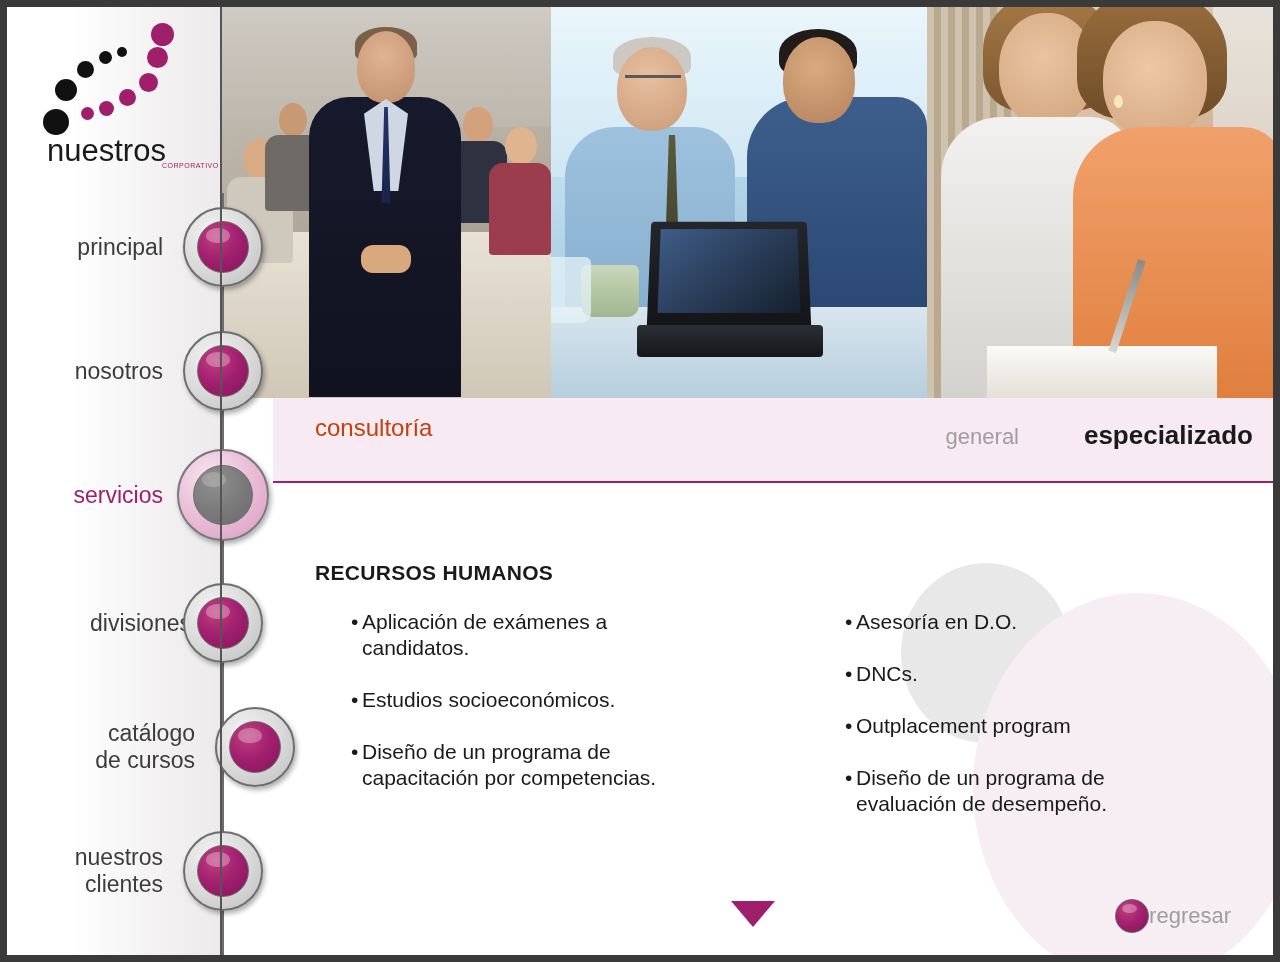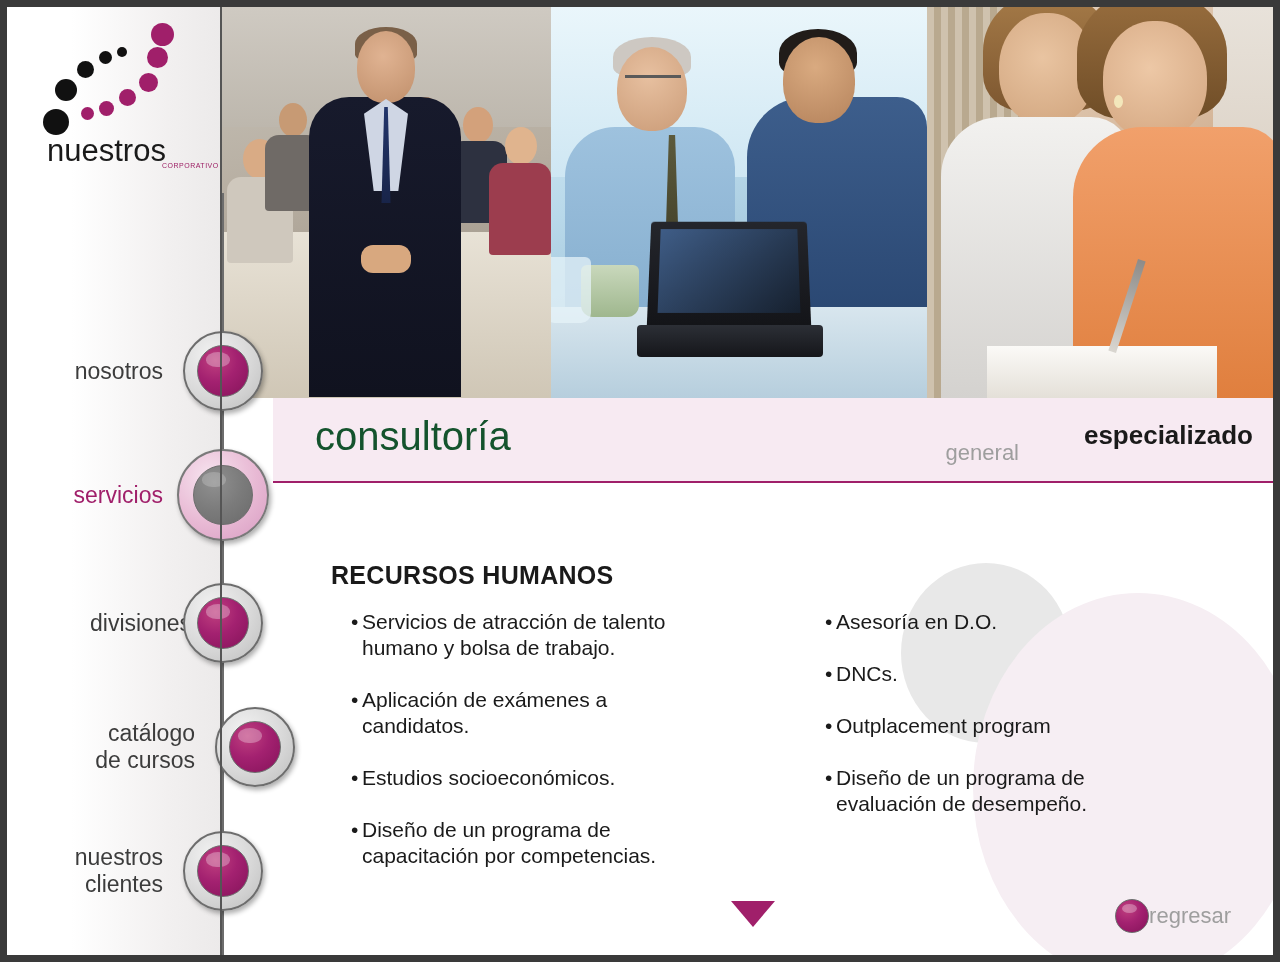--- a/index.html
+++ b/index.html
@@ -358,31 +358,30 @@
     width: 1000px;
     height: 85px;
     background: #f7eaf2;
     border-bottom: 2px solid #a01f6a;
     box-sizing: border-box;
   }
   #section-title {
     position: absolute;
     left: 42px;
     top: 16px;
-    font-size: 40px;
-    color: #14532d;
+    font-size: 24px;
+    color: #c2410c;
   }
   #tab-general {
     position: absolute;
     right: 254px;
     top: 26px;
     font-size: 22px;
     color: #9e9e9e;
     cursor: pointer;
-    margin-top: 16px;
   }
   #tab-especializado {
     position: absolute;
     right: 20px;
     top: 22px;
     font-size: 26px;
     font-weight: bold;
     color: #1a1a1a;
     cursor: pointer;
   }
@@ -407,33 +406,32 @@
   }
   #blob-pink {
     left: 700px; top: 110px; width: 330px; height: 390px;
     background: #f6eef3;
   }
 
   #content-heading {
     position: absolute;
     left: 42px;
     top: 78px;
-    font-size: 25px;
+    font-size: 21px;
     font-weight: bold;
     color: #1a1a1a;
     letter-spacing: 0.3px;
-    margin-left: 16px;
   }
 
   .bullet-col {
     position: absolute;
     top: 126px;
   }
   #col-left { left: 78px; width: 430px; }
-  #col-right { left: 552px; width: 380px; }
+  #col-right { left: 572px; width: 380px; }
 
   .bullet {
     position: relative;
     font-size: 21px;
     color: #1a1a1a;
     line-height: 26px;
     margin-bottom: 26px;
     padding-left: 11px;
     white-space: pre-line;
   }
@@ -504,20 +502,26 @@
       <span class="logo-dot" style="left:38px; top:82px; width:13px; height:13px; background:#a01f6a;"></span>
       <span class="logo-dot" style="left:56px; top:76px; width:15px; height:15px; background:#a01f6a;"></span>
       <span class="logo-dot" style="left:76px; top:64px; width:17px; height:17px; background:#a01f6a;"></span>
       <span class="logo-dot" style="left:96px; top:48px; width:19px; height:19px; background:#a01f6a;"></span>
       <span class="logo-dot" style="left:104px; top:22px; width:21px; height:21px; background:#a01f6a;"></span>
       <span class="logo-dot" style="left:108px; top:-2px; width:23px; height:23px; background:#a01f6a;"></span>
       <span id="logo-word">nuestros</span>
       <span id="logo-sub">CORPORATIVO</span>
     </div>
 
+    <div class="nav-item" style="top:194px;">
+      <span class="nav-label">principal</span>
+      <span class="nav-bullet">
+          <span class="inner"></span>
+        </span>
+    </div>
 
     <div class="nav-item" style="top:318px;">
       <span class="nav-label">nosotros</span>
       <span class="nav-bullet">
           <span class="inner"></span>
         </span>
     </div>
 
     <div class="nav-item active" style="top:442px;">
       <span class="nav-label">servicios</span>
@@ -617,22 +621,20 @@
     <span id="tab-especializado">especializado</span>
   </div>
 
   <div id="content">
     <span class="blob" id="blob-grey"></span>
     <span class="blob" id="blob-pink"></span>
 
     <div id="content-heading">RECURSOS HUMANOS</div>
 
     <div class="bullet-col" id="col-left">
-      <div class="bullet">Servicios de atracción de talento
-humano y bolsa de trabajo.</div>
       <div class="bullet">Aplicación de exámenes a
 candidatos.</div>
       <div class="bullet">Estudios socioeconómicos.</div>
       <div class="bullet">Diseño de un programa de
 capacitación por competencias.</div>
     </div>
 
     <div class="bullet-col" id="col-right">
       <div class="bullet">Asesoría en D.O.</div>
       <div class="bullet">DNCs.</div>

